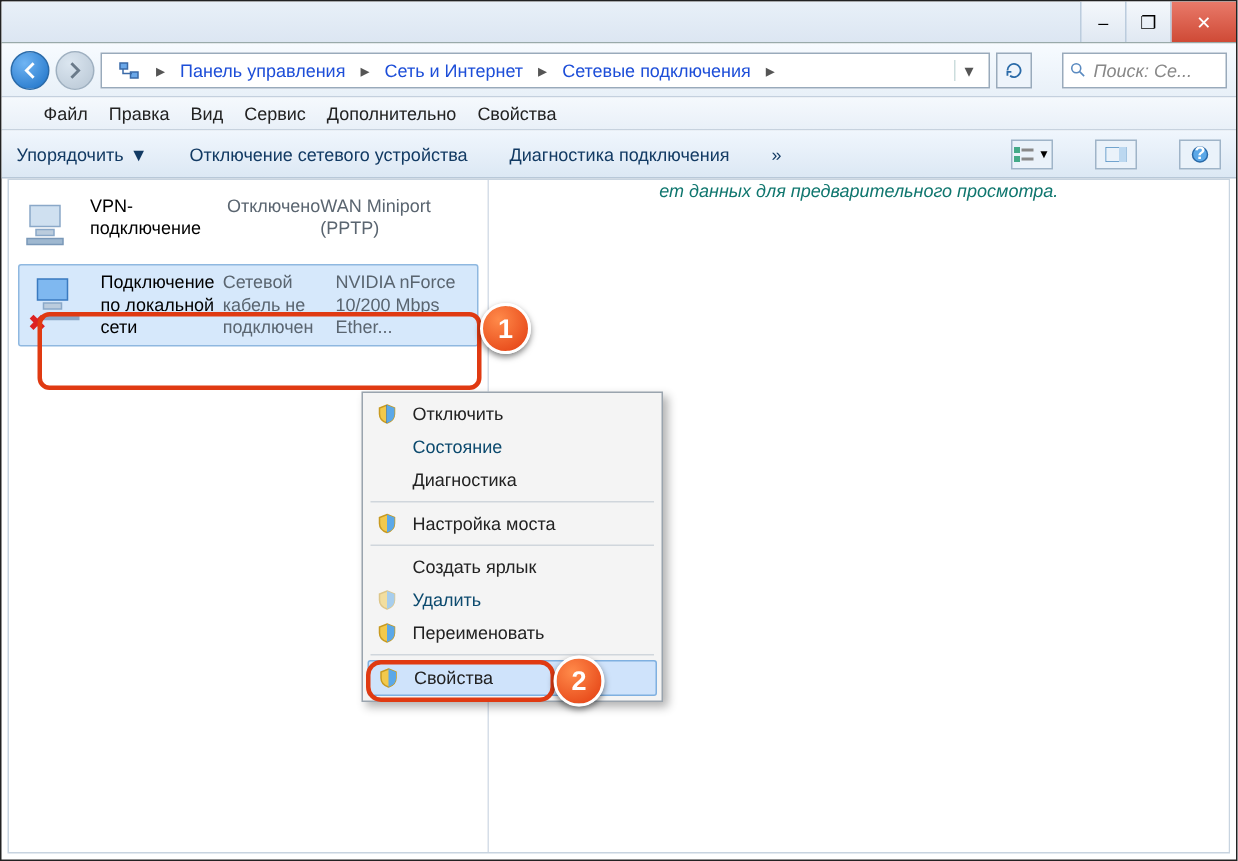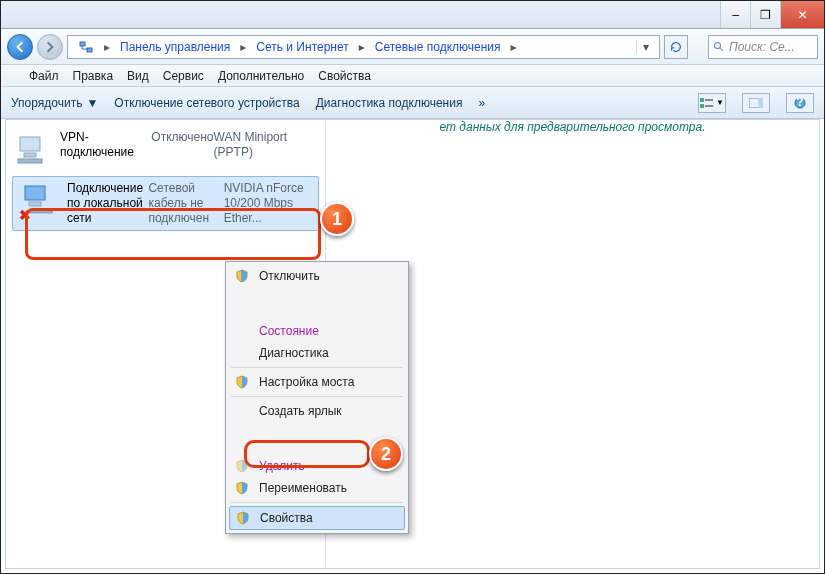--- a/index.html
+++ b/index.html
@@ -19,43 +19,43 @@
 .addr .sep { color:#555; padding:0 2px; }
 .addr .hist { margin-left:auto; padding:0 6px; color:#555; border-left:1px solid #cdd; }
 .refresh { width:24px; height:24px; border:1px solid #9ab; display:flex; align-items:center; justify-content:center; background:#eef4fb; }
 .search { width:110px; height:24px; border:1px solid #9ab; background:#fff; display:flex; align-items:center; padding:0 4px; color:#888; font-style:italic; gap:4px;margin-left:16px; }
 
 
 .menubar { height:22px; display:flex; align-items:center; gap:14px; padding:0 28px; background:linear-gradient(#f5f9fd,#e9f0f8); border-bottom:1px solid #c7d2de; }
 .menubar span { color:#222; }
 
 
-.toolbar { height:32px; display:flex; align-items:center; gap:16px; padding:0 10px; background:linear-gradient(#f0f6fd,#dce8f4); border-bottom:1px solid #b8c8d8; }
+.toolbar { height:32px; display:flex; align-items:center; gap:28px; padding:0 10px; background:linear-gradient(#f0f6fd,#dce8f4); border-bottom:1px solid #b8c8d8; }
 .tbitem { color:#123a63; display:flex; align-items:center; gap:4px; }
 .tbspacer { flex:1; }
 .viewbtn { width:28px; height:20px; border:1px solid #9fb4c8; background:#eaf2fa; display:flex; align-items:center; justify-content:center; }
 
 
 .content { position:absolute; top:118px; bottom:4px; left:4px; right:4px; display:flex; border:1px solid #c8d4e0; }
 .listpane { width:320px; border-right:1px solid #d6dee8; background:#fff; padding:6px 0; }
 .preview { flex:1; display:flex; align-items:flex-start; justify-content:center; color:#0f766e; background:#fff;font-style:italic; }
 
 .conn { display:flex; padding:4px 8px; gap:8px; align-items:flex-start; }
 .conn.selected { background:#d6e8fb; border:1px solid #8fb8e0; border-radius:2px; margin:2px 6px; position:relative; }
 .conn .ic { width:40px; height:40px; display:flex; align-items:center; justify-content:center; position:relative; }
 .conn .txt { display:flex; flex-direction:row; line-height:1.25; }
 .conn .title { color:#000; }
 .conn .st { color:#5a6570; }
 .conn .dev { color:#5a6570; }
 .redx { position:absolute; bottom:-2px; left:-2px; color:#d22; font-weight:bold; font-size:14px; }
 
 
-.ctxmenu { position:absolute; left:224px; top:260px; width:184px; background:#f4f4f4; border:1px solid #9aa4ae; box-shadow:3px 3px 6px rgba(0,0,0,0.3); padding:3px; }
+.ctxmenu { position:absolute; left:240px; top:260px; width:201px; background:#f4f4f4; border:1px solid #9aa4ae; box-shadow:3px 3px 6px rgba(0,0,0,0.3); padding:3px; }
 .ctxmenu .row { height:22px; display:flex; align-items:center; gap:8px; padding:0 6px 0 4px; color:#222; }
-.ctxmenu .row.disabled { color:#a21caf;margin-top:33px; }
+.ctxmenu .row.disabled { color:#0c4a6e; }
 .ctxmenu .row.hover { background:#cfe3fb; border:1px solid #7fb0e0; border-radius:2px; height:24px; }
 .ctxmenu .ic { width:18px; display:flex; justify-content:center; }
 .ctxmenu hr { border:none; border-top:1px solid #d0d6dc; margin:3px 2px; }
 
 
 .badge { position:absolute; width:34px; height:34px; border-radius:50%; background:radial-gradient(circle at 35% 30%, #ff8a4a, #e23b0f); border:2px solid #fff; box-shadow:0 2px 4px rgba(0,0,0,0.5); display:flex; align-items:center; justify-content:center; color:#fff; font-size:18px; font-weight:bold; z-index:50; }
 .anno1 { position:absolute; left:24px; top:207px; width:296px; height:52px; border:3px solid #e03a12; border-radius:8px; z-index:40; pointer-events:none; }
 .anno2 { position:absolute; left:243px; top:439px; width:126px; height:28px; border:3px solid #e03a12; border-radius:10px; z-index:40; pointer-events:none; }
 
 .shield { width:14px; height:14px; }

